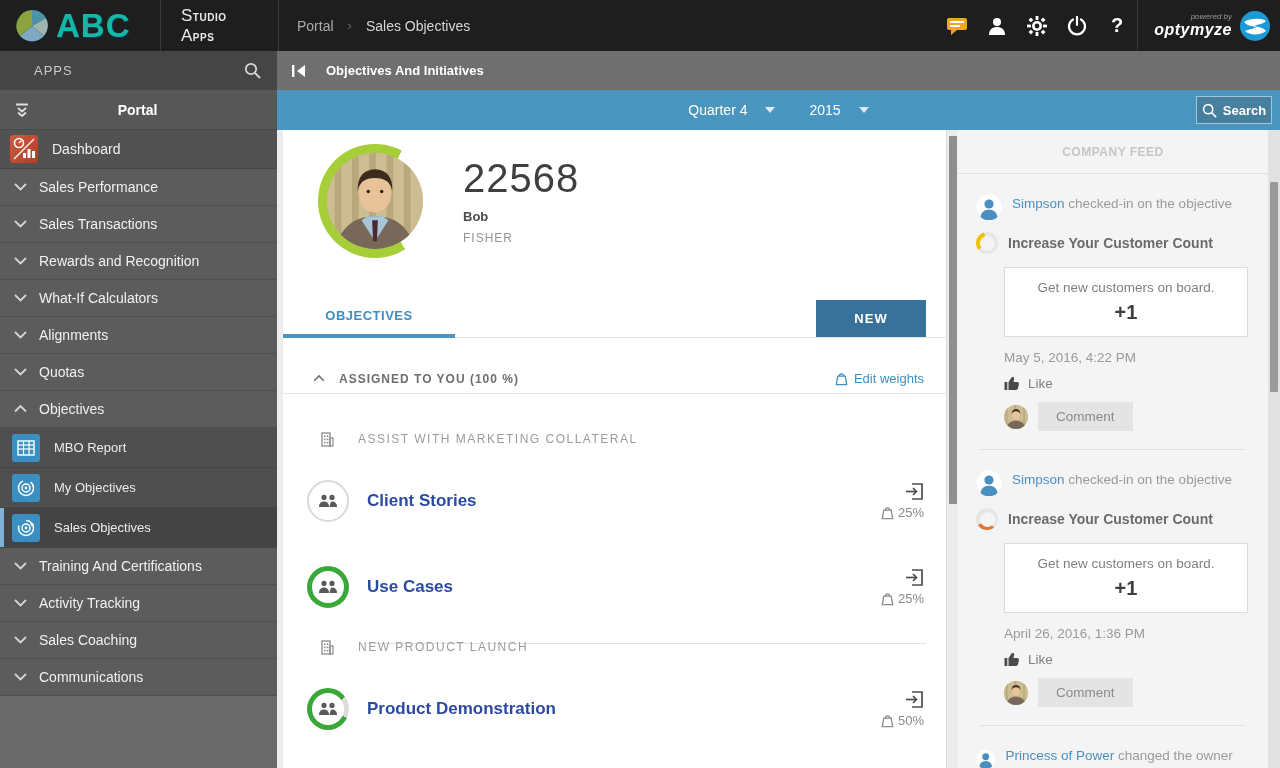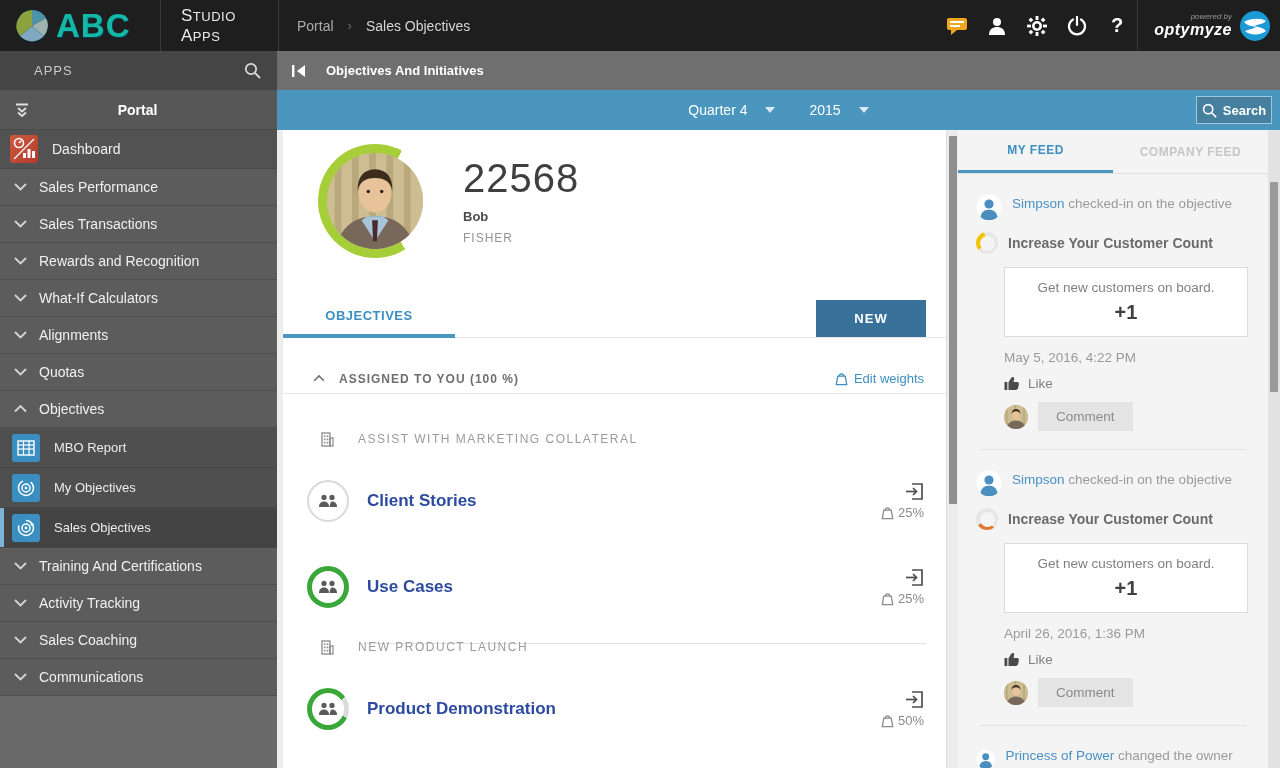--- a/index.html
+++ b/index.html
@@ -7,21 +7,21 @@
     font-family:"Liberation Sans", sans-serif; background:#e9e9e9; }
 
   
   .topbar { position:absolute; left:0; top:0; width:1280px; height:51px;
     background:#1e1e1e; display:flex; align-items:center; z-index:30; }
   .logo-wrap { display:flex; align-items:center; gap:6px; padding:0 14px; width:160px; }
   .logo-text { font-size:33px; font-weight:bold; color:#14b8a6; letter-spacing:1px;
     text-shadow:1px 1px 0 #0d3b52; }
   .tb-divider { width:1px; height:51px; background:#3a3a3a; }
   .app-name { color:#e9e9e9; font-size:17px; padding:0 20px; width:117px; letter-spacing:.5px; }
-  .app-name .big { font-size:17px; } .app-name .small { font-size:13px; }
+  .app-name .big { font-size:17px; } .app-name .small { font-size:10px;font-weight:bold; }
   .breadcrumb { display:flex; align-items:center; gap:14px; padding-left:18px; font-size:14px; }
   .bc-root { color:#ababab; } .bc-sep { color:#6d6d6d; font-size:13px; } .bc-cur { color:#d6d6d6; }
   .tb-right { margin-left:auto; display:flex; align-items:center; }
   .tb-icon { width:40px; height:51px; display:flex; align-items:center; justify-content:center; cursor:pointer; }
   .powered { display:flex; align-items:center; gap:8px; padding:0 10px 0 16px; height:51px; border-left:1px solid #3a3a3a; }
   .powered-txt { text-align:right; line-height:1; }
   .powered-by { display:block; font-size:8px; font-style:italic; color:#9a9a9a; margin-bottom:1px; }
   .powered-brand { font-size:16px; font-weight:bold; font-style:italic; color:#fff; letter-spacing:.5px; }
   .opt-logo { width:30px; height:30px; border-radius:50%; background:#1b9ad6; position:relative; overflow:hidden; }
   .opt-logo svg { position:absolute; left:0; top:0; }
@@ -521,21 +521,20 @@
       </div>
     </div>
   </div>
 
   <div class="mid-scroll">
     <div class="mid-thumb"></div>
   </div>
 
   <div class="feed">
     <div class="feed-tabs">
-      <div class="feed-tab active">MY FEED</div>
       <div class="feed-tab inactive">COMPANY FEED</div>
     </div>
 
     <div class="feed-item">
       <div class="actor-row">
         <svg width="26" height="26" viewBox="0 0 26 26">
             <circle cx="13" cy="13" r="12.5" fill="#fff"></circle>
             <circle cx="13" cy="10" r="4.6" fill="#4a8fc0"></circle>
             <path d="M4.5 23 C5.5 17.5 9 15.8 13 15.8 C17 15.8 20.5 17.5 21.5 23 A 12.5 12.5 0 0 1 4.5 23 Z" fill="#4a8fc0"></path>
           </svg>

